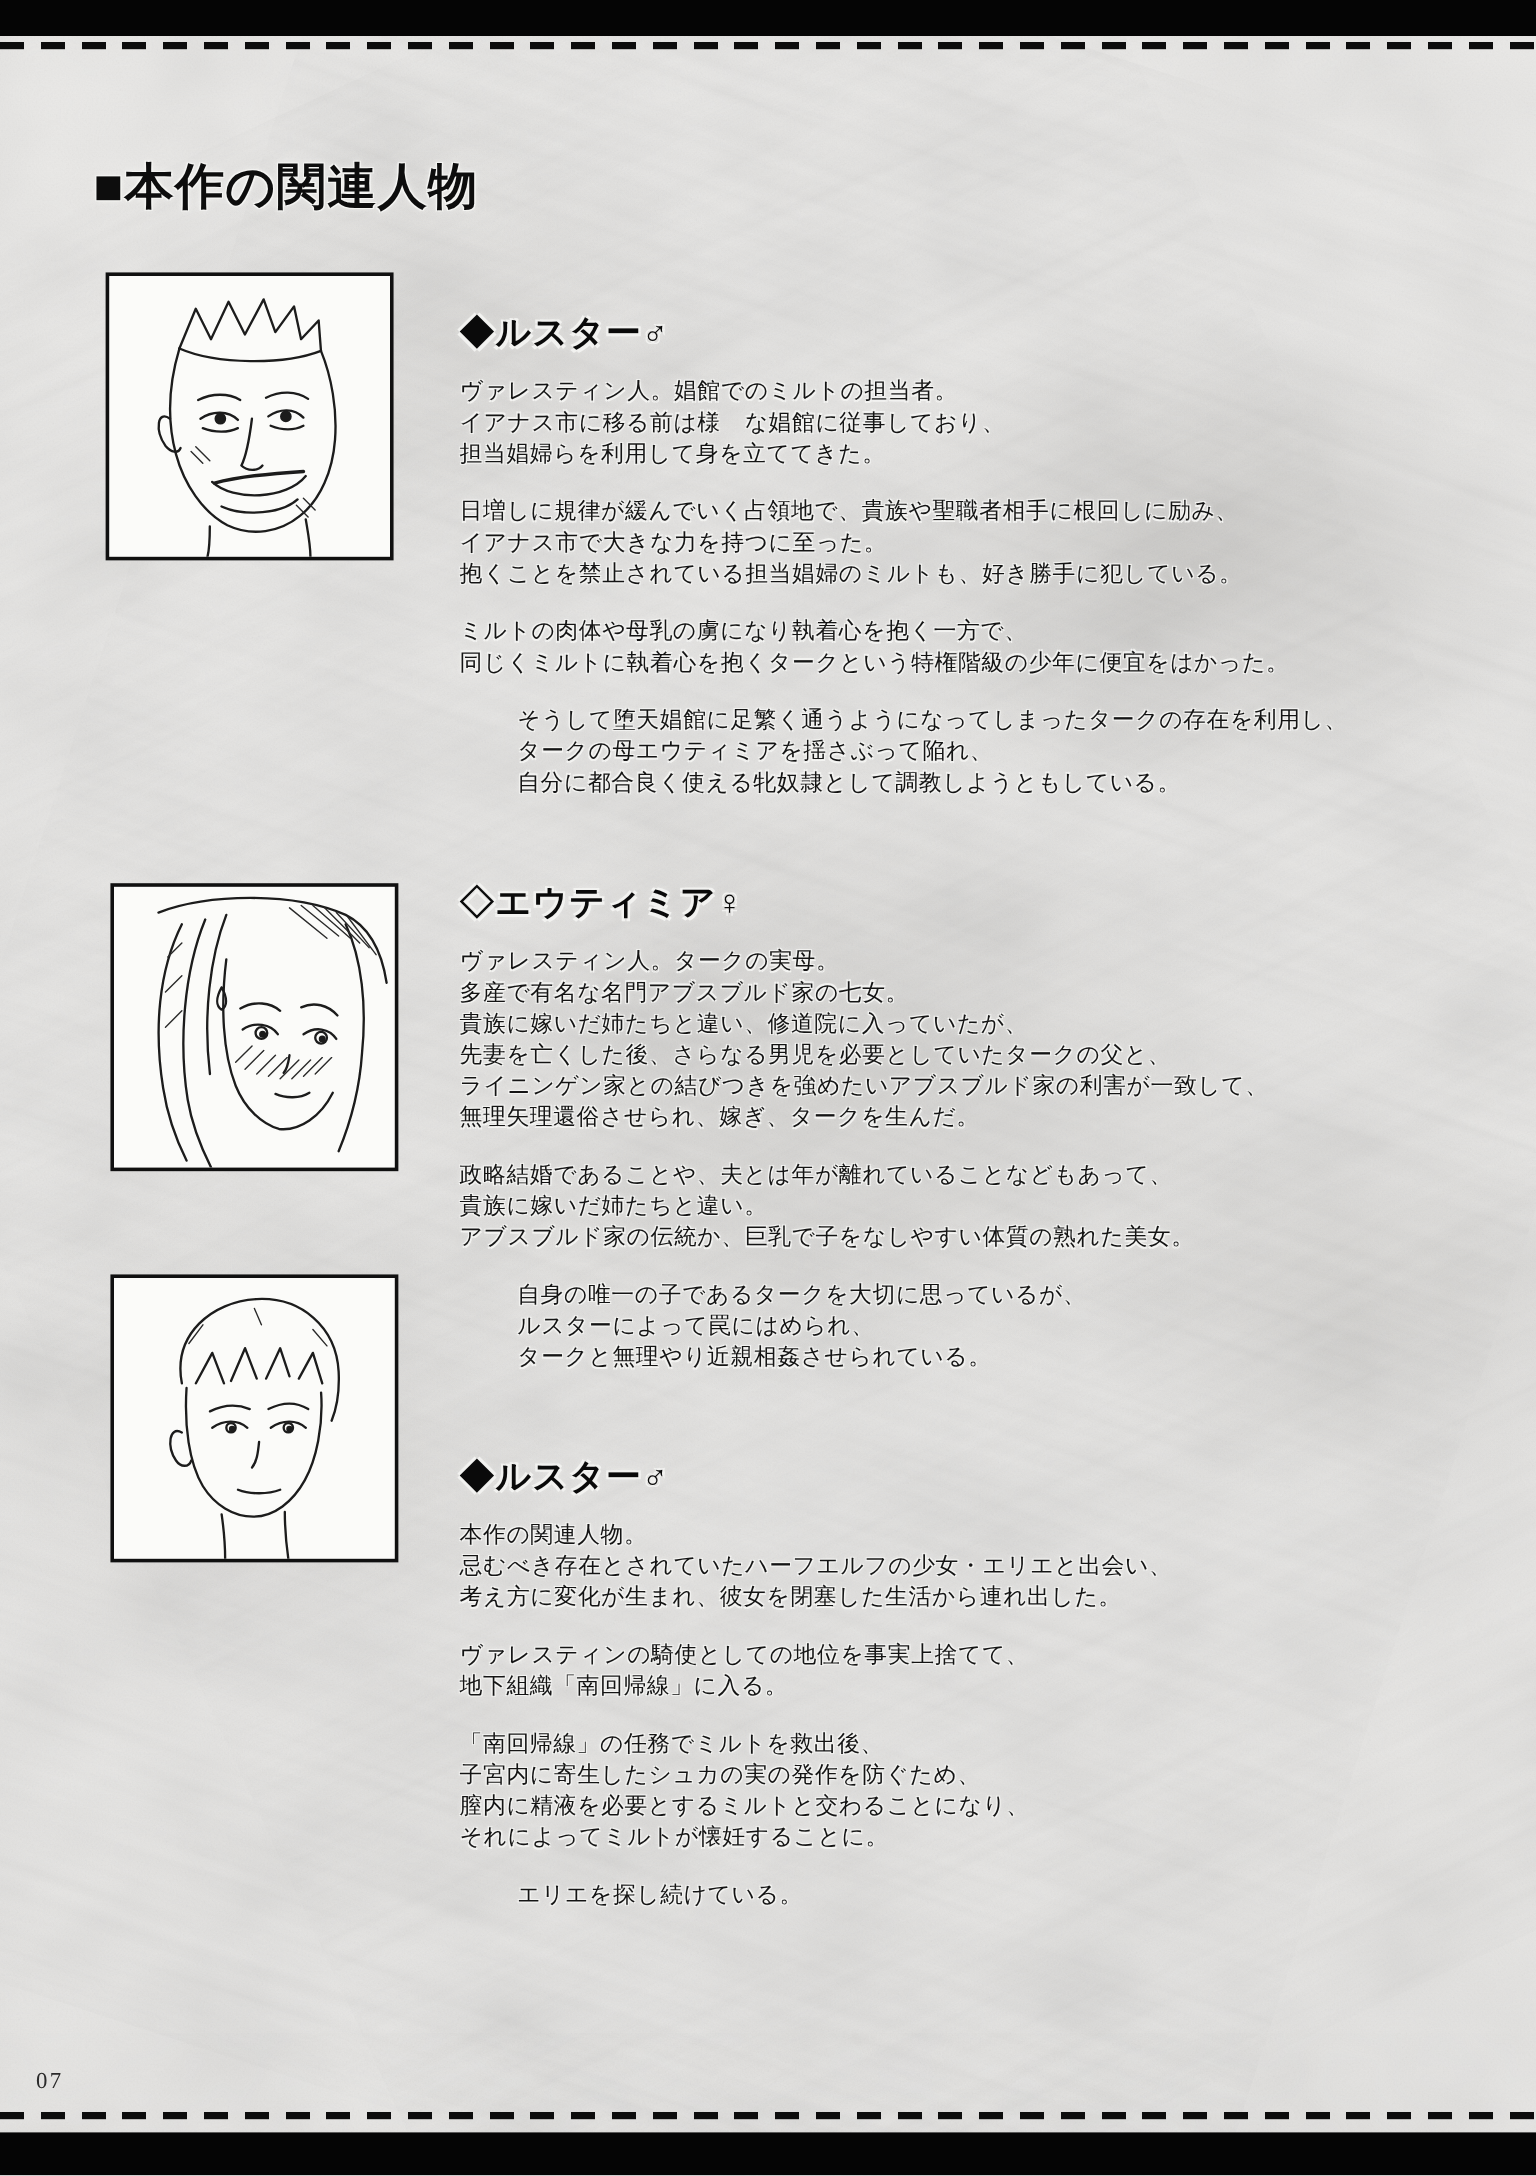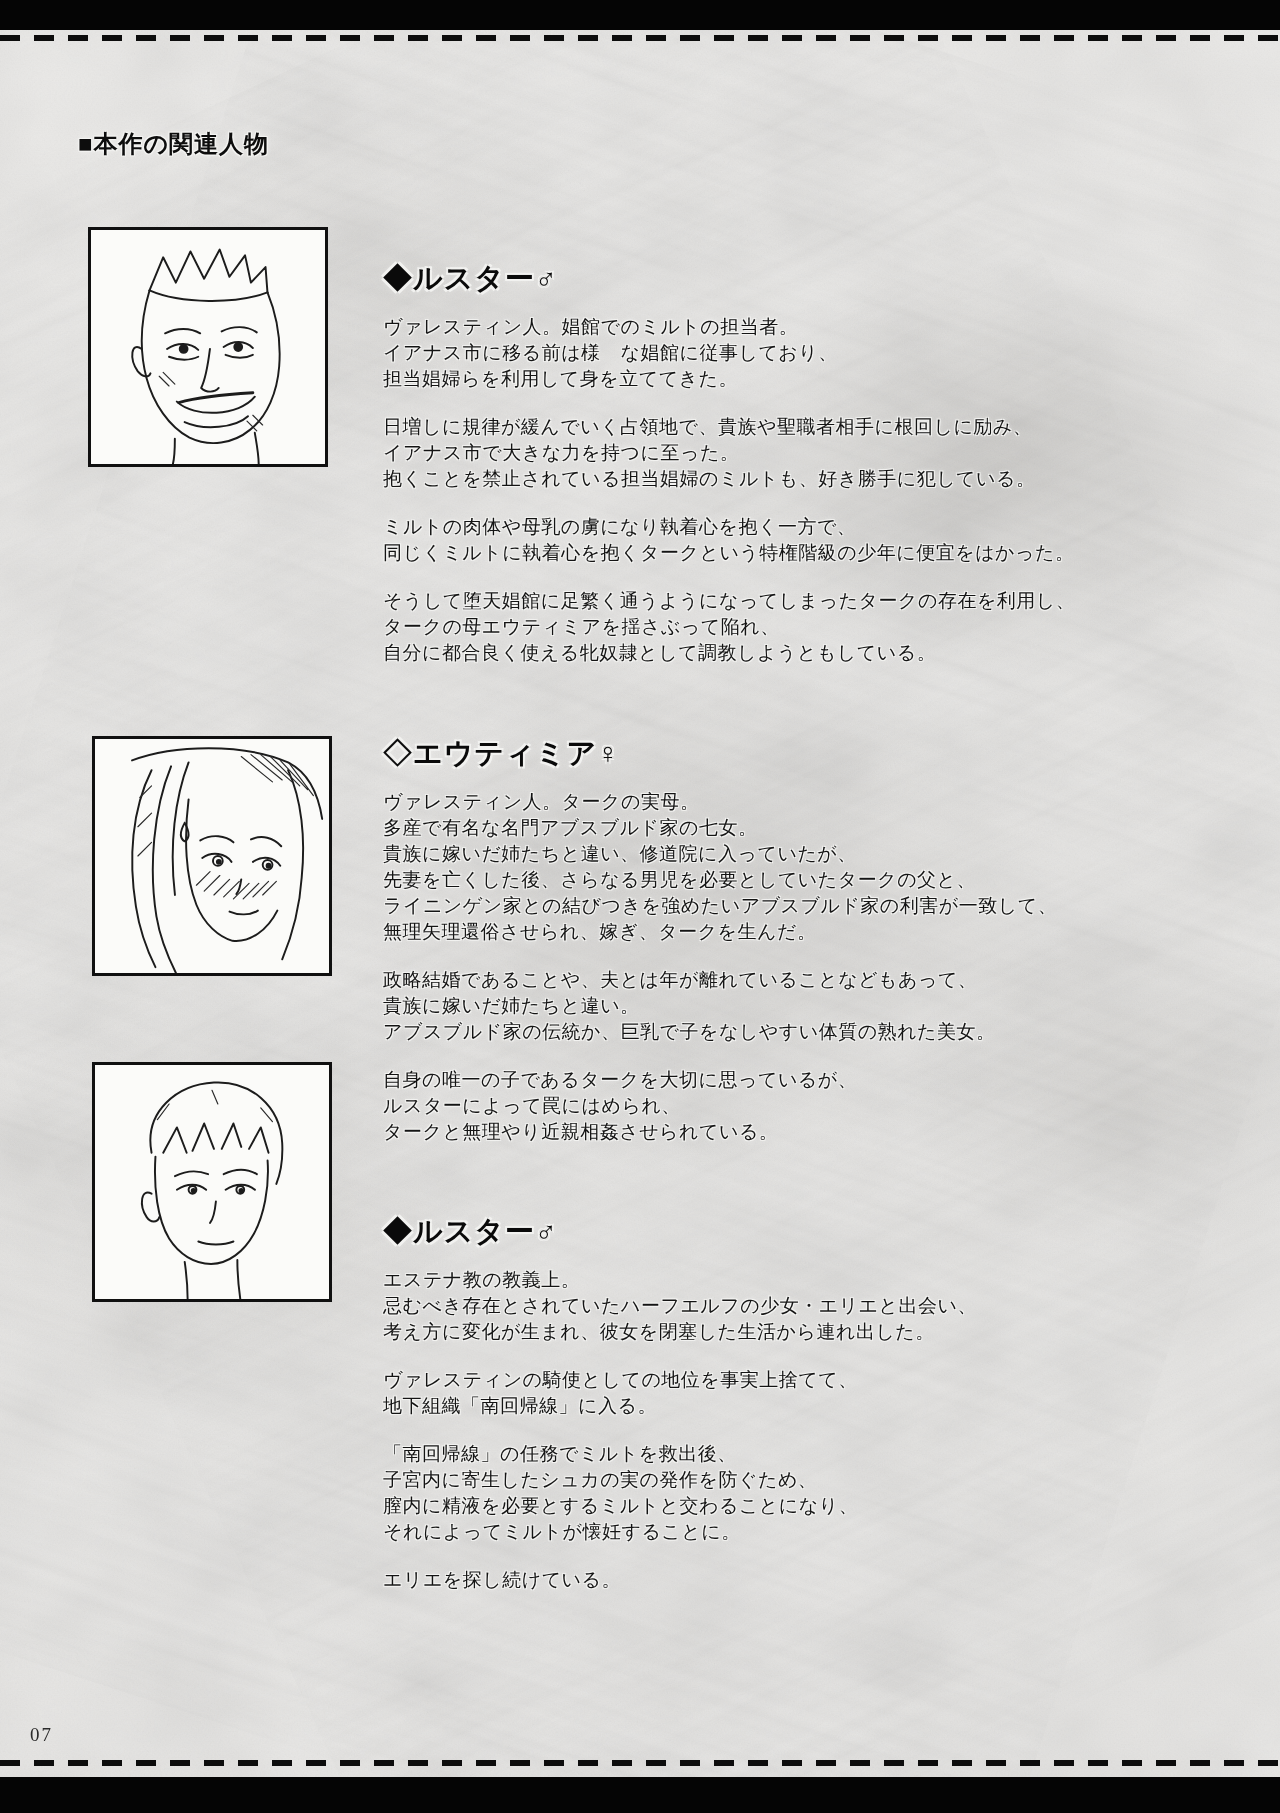--- a/index.html
+++ b/index.html
@@ -17,41 +17,41 @@
   .texture{position:absolute;left:0;top:0;pointer-events:none;}
   .bar{position:absolute;left:0;width:1280px;background:#050505;}
   .bar.top{top:0;height:30px;}
   .bar.bottom{top:1777px;height:36px;}
   .dashline{position:absolute;left:0;width:1280px;height:6px;
     background:repeating-linear-gradient(90deg,#0c0c0c 0 20px,transparent 20px 34px);}
   .dashline.top{top:35px;}
   .dashline.bottom{top:1760px;}
   .page-title{
     position:absolute;left:78px;top:128px;margin:0;
-    font-family:"Liberation Serif",serif;font-weight:bold;font-size:24px;letter-spacing:1px;color:#0d0d0d;
+    font-family:"Liberation Serif",serif;font-weight:bold;font-size:41px;letter-spacing:1px;color:#0d0d0d;
     text-shadow:-1px -1px 0 #f4f4f2,1px -1px 0 #f4f4f2,-1px 1px 0 #f4f4f2,1px 1px 0 #f4f4f2,0 0 5px #f4f4f2;
     white-space:nowrap;
   }
   .page-number{
     position:absolute;left:30px;top:1724px;
     font-family:"Liberation Serif",serif;font-size:19px;color:#2a2a2a;letter-spacing:2px;
   }
   .portrait{
     position:absolute;width:240px;height:240px;box-sizing:border-box;
     background:#fbfbf9;border:3px solid #101010;
   }
   .portrait svg{display:block;width:100%;height:100%;}
   .charblock{position:absolute;left:383px;width:880px;}
   .char-heading{
     margin:0 0 20px;height:32px;line-height:32px;
     font-size:29px;font-weight:bold;color:#0a0a0a;letter-spacing:1px;white-space:nowrap;
     text-shadow:-2px -2px 0 #f2f2f0,2px -2px 0 #f2f2f0,-2px 2px 0 #f2f2f0,2px 2px 0 #f2f2f0,0 0 6px #f2f2f0;
   }
   .para{margin:0 0 22px;}
-  .para:last-child{margin-bottom:0;}
+  .para:last-child{margin-bottom:0;margin-left:48px;}
   .line{
     font-size:19px;line-height:26px;color:#141414;letter-spacing:.5px;white-space:nowrap;
     text-shadow:-1px -1px 0 #f3f3f1,1px -1px 0 #f3f3f1,-1px 1px 0 #f3f3f1,1px 1px 0 #f3f3f1,0 0 4px #f3f3f1;
   }
   .sketch{stroke:#1c1c1c;fill:none;stroke-width:2;stroke-linecap:round;stroke-linejoin:round;}
   .sketch-thin{stroke:#2a2a2a;fill:none;stroke-width:1.2;stroke-linecap:round;}
 </style>
 </head>
 <body>
 
@@ -202,21 +202,21 @@
         <path d="M92,202 C94,216 95,226 95,240 M146,200 C146,214 147,226 149,240"></path>
       </g>
       <g class="sketch-thin">
         <path d="M64,56 L76,40 M170,44 L182,58 M120,26 L126,40"></path>
       </g>
     </svg>
   </div>
   <div class="charblock" style="top:1215px;">
     <h2 class="char-heading">◆ルスター♂</h2>
     <div class="para">
-      <div class="line">エステナ教の教義上。</div>
+      <div class="line">本作の関連人物。</div>
       <div class="line">忌むべき存在とされていたハーフエルフの少女・エリエと出会い、</div>
       <div class="line">考え方に変化が生まれ、彼女を閉塞した生活から連れ出した。</div>
     </div>
     <div class="para">
       <div class="line">ヴァレスティンの騎使としての地位を事実上捨てて、</div>
       <div class="line">地下組織「南回帰線」に入る。</div>
     </div>
     <div class="para">
       <div class="line">「南回帰線」の任務でミルトを救出後、</div>
       <div class="line">子宮内に寄生したシュカの実の発作を防ぐため、</div>

